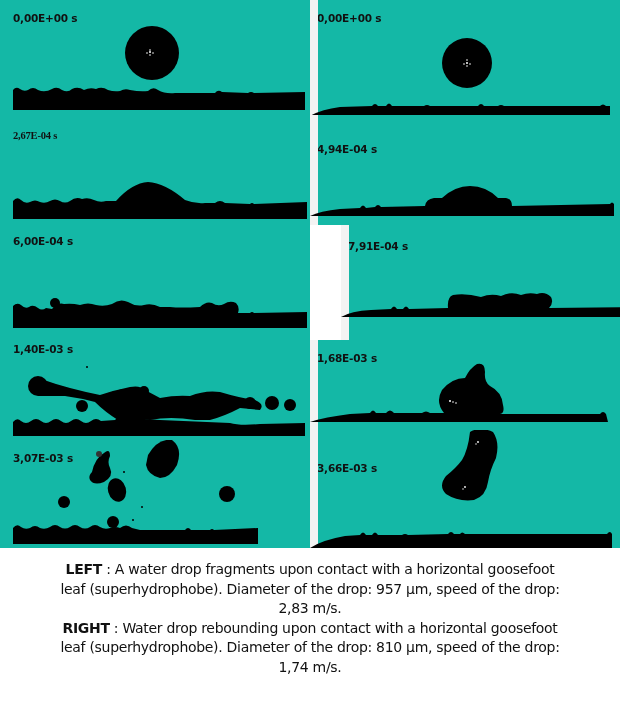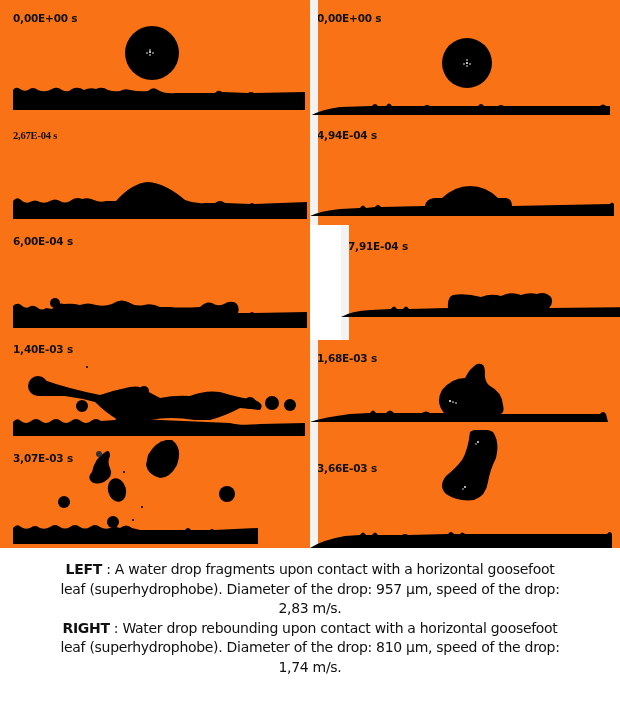--- a/index.html
+++ b/index.html
@@ -1,17 +1,17 @@
 <!DOCTYPE html>
 <html><head>
 <meta charset="utf-8">
 <style>
   html, body { margin: 0; padding: 0; background: #ffffff; }
   body { width: 620px; height: 710px; position: relative; overflow: hidden; font-family: "Liberation Sans", sans-serif; }
-  .frame { position: absolute; overflow: hidden; background: #f97316; }
+  .frame { position: absolute; overflow: hidden; background: #14b8a6; }
   .frame svg { position: absolute; left: 0; top: 0; }
   .tlabel { position: absolute; font-family: "DejaVu Sans", sans-serif; font-weight: bold; font-size: 10.5px; color: #111; letter-spacing: -0.2px; white-space: nowrap; }
   .caption { position: absolute; left: 0; top: 560px; width: 620px; text-align: center; font-family: "DejaVu Sans", sans-serif; font-size: 14px; line-height: 19.5px; color: #111; letter-spacing: -0.3px; }
   .caption b { font-weight: bold; }
   .cap-line { display: block; }
 </style>
 </head>
 <body>
 
 <div class="frame" style="left:0;top:0;width:310px;height:115px;">
@@ -87,21 +87,21 @@
         <circle cx="154" cy="64" r="0.8"></circle>
         <circle cx="160" cy="64" r="0.8"></circle>
         <circle cx="157" cy="66" r="0.8"></circle>
         <circle cx="157" cy="60" r="0.8"></circle>
       </g>
     <path d="M0 116 Q10 110 30 107 L62 106 Q65 102 68 106 L76 106 Q79 101 82 106 L114 106 Q117 104 120 106 L168 106 Q171 102 174 106 L188 106 Q191 104 194 106 L290 106 Q293 103 296 106 L300 106 L300 116 Z" fill="#000"></path>
   </svg>
 </div>
 
 <div class="frame" style="left:310px;top:115px;width:310px;height:110px;">
-  <span class="tlabel" style="left:7px;top:14px;">4,94E-04 s</span>
+  <span class="tlabel" style="left:7px;top:28px;">4,94E-04 s</span>
   <svg width="310" height="110">
     <rect x="0" y="0" width="8" height="110" fill="#f3f3f3"></rect>
     <path d="M0 101 Q10 96 30 94 L50 93 Q53 88 56 93 L65 92 Q68 88 71 92 L115 91 Q116 84 124 83 L132 83 Q145 71 160 71 Q176 71 188 83 L196 83 Q202 84 202 91 L300 89 Q302 86 304 89 L304 101 Z" fill="#000"></path>
   </svg>
 </div>
 
 <div class="frame" style="left:310px;top:225px;width:310px;height:115px;margin-left:31px;">
   <span class="tlabel" style="left:7px;top:15px;">7,91E-04 s</span>
   <svg width="310" height="115">
     <rect x="0" y="0" width="8" height="115" fill="#f3f3f3"></rect>

